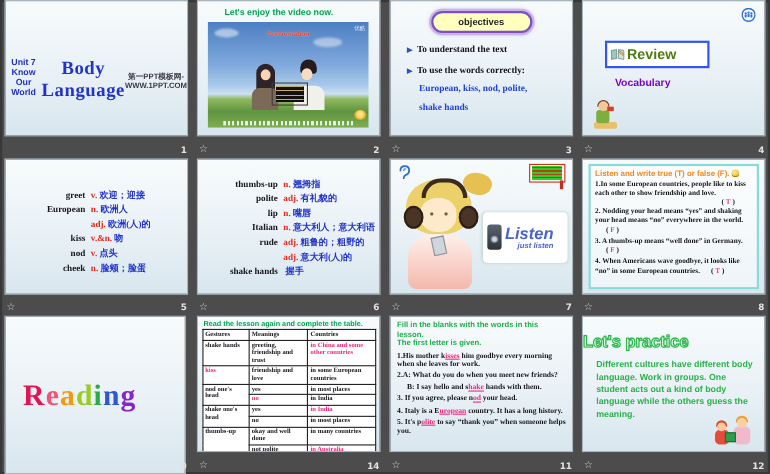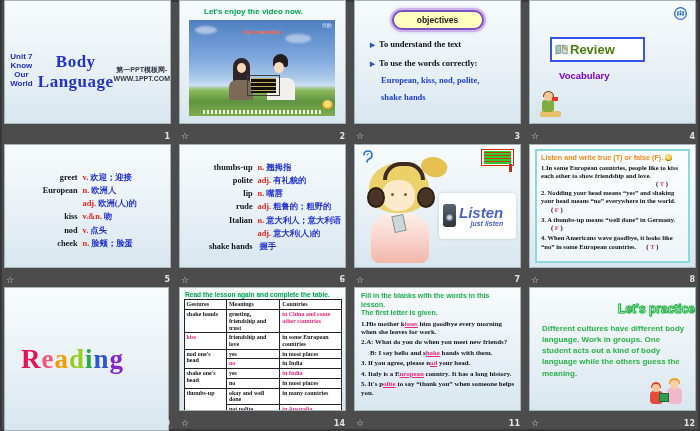--- a/index.html
+++ b/index.html
@@ -118,21 +118,21 @@
   .s10 .pk{color:#f2267e;}
 
   
   .s11in{padding:4px 5px 0 6px;}
   .s11-title{font-weight:bold;font-size:7px;color:#1fae4e;line-height:1.2;}
   .q11{font-family:"Liberation Serif",serif;font-weight:bold;font-size:6.9px;color:#14141a;margin-top:2px;line-height:1.22;}
   .q11 .ans{color:#f2267e;text-decoration:underline;}
   .q11.indent{margin-left:9px;}
 
   
-  .s12-title{margin-top:14px;text-align:right;font-weight:bold;font-size:12px;color:#eaffea;
+  .s12-title{margin-top:14px;text-align:left;font-weight:bold;font-size:15px;color:#eaffea;
      -webkit-text-stroke:1px #2bb24c;text-shadow:0 0 2px #7fe09f,0 0 1px #2bb24c;}
   .s12-body{margin:7px 9px 0 12px;font-weight:bold;font-size:8px;color:#2bb24c;line-height:1.38;}
   .kids{position:absolute;right:9px;bottom:5px;width:36px;height:27px;}
   .kids i{position:absolute;display:block;}
   .k1-hair{left:1px;top:4px;width:10px;height:6px;background:#d84a2a;border-radius:5px 5px 0 0;}
   .k1-head{left:2px;top:6px;width:8px;height:8px;background:#f8c8a0;border-radius:50%;}
   .k1-body{left:0;top:13px;width:13px;height:13px;background:#e84a3a;border-radius:4px;}
   .k1-book{left:9px;top:15px;width:8px;height:7px;background:#2e9e4e;border:1px solid #1c6e34;}
   .k2-hair{left:19px;top:0;width:11px;height:6px;background:#f0a030;border-radius:5px 5px 0 0;}
   .k2-head{left:20px;top:2px;width:9px;height:9px;background:#f8d0a8;border-radius:50%;}
@@ -272,26 +272,26 @@
           </div>
         <div class="vrow">
             <span class="vw">polite</span>
             <span class="vd"><b class="pos">adj.</b><span class="cn">有礼貌的</span></span>
           </div>
         <div class="vrow">
             <span class="vw">lip</span>
             <span class="vd"><b class="pos">n.</b><span class="cn">嘴唇</span></span>
           </div>
         <div class="vrow">
+            <span class="vw">Italian</span>
+            <span class="vd"><b class="pos">n.</b><span class="cn">意大利人；意大利语</span></span>
+          </div>
+        <div class="vrow">
             <span class="vw">rude</span>
             <span class="vd"><b class="pos">adj.</b><span class="cn">粗鲁的；粗野的</span></span>
-          </div>
-        <div class="vrow">
-            <span class="vw">Italian</span>
-            <span class="vd"><b class="pos">n.</b><span class="cn">意大利人；意大利语</span></span>
           </div>
         <div class="vrow">
             <span class="vw"></span>
             <span class="vd"><b class="pos">adj.</b><span class="cn">意大利(人)的</span></span>
           </div>
         <div class="vrow">
             <span class="vw">shake hands</span>
             <span class="vd"><b class="pos"></b><span class="cn">握手</span></span>
           </div>
       </div>

